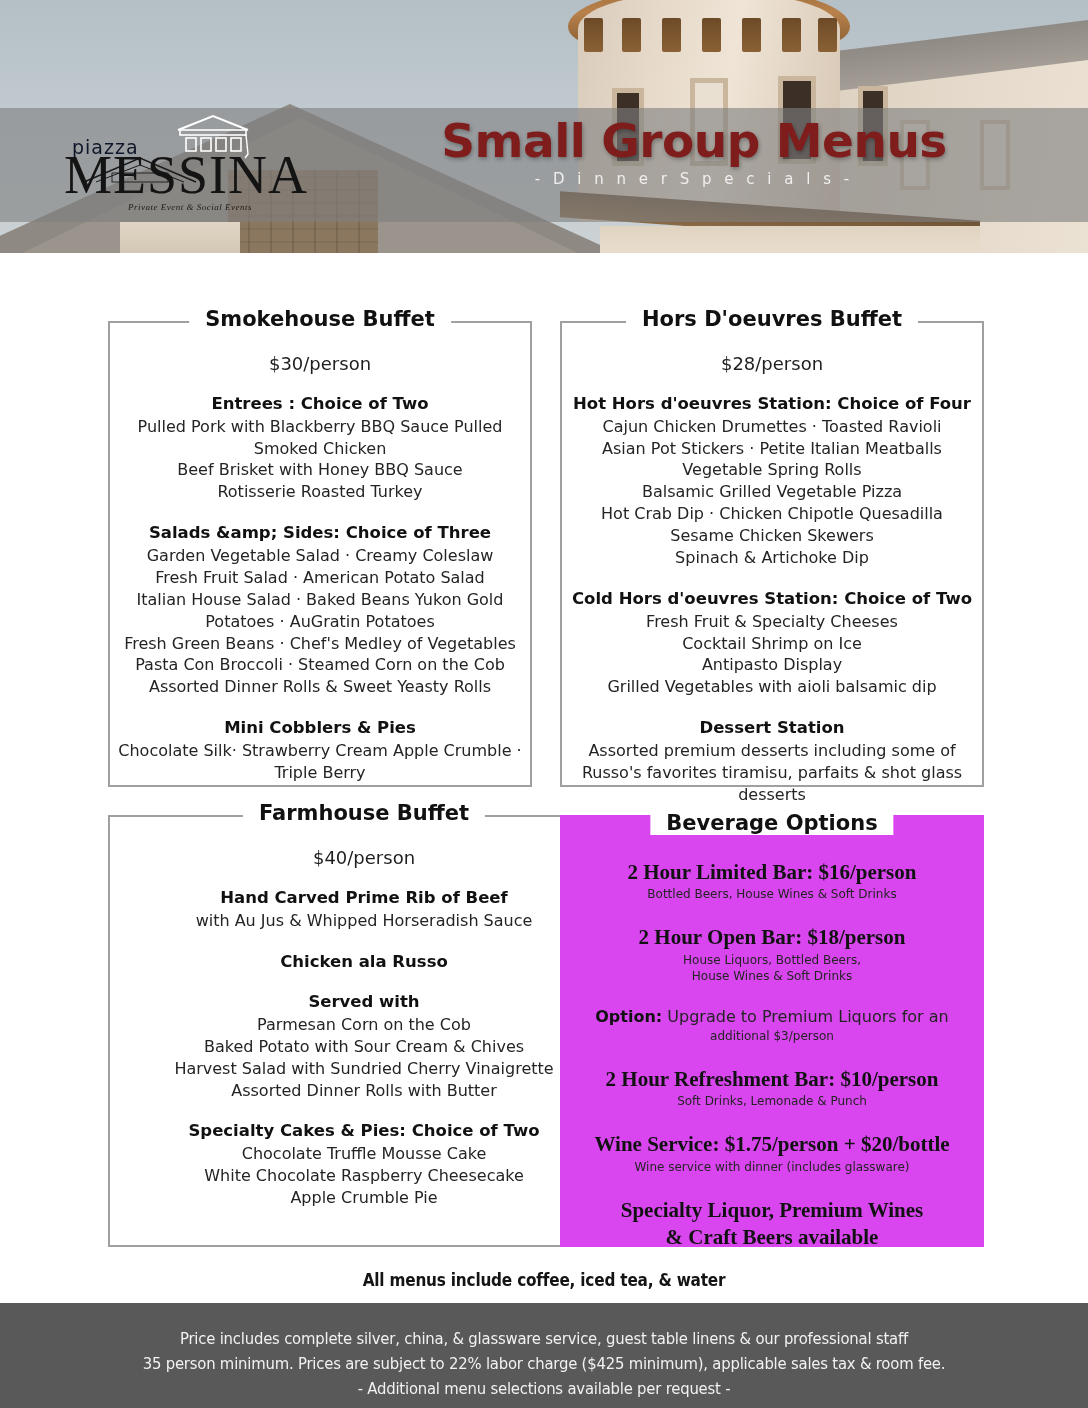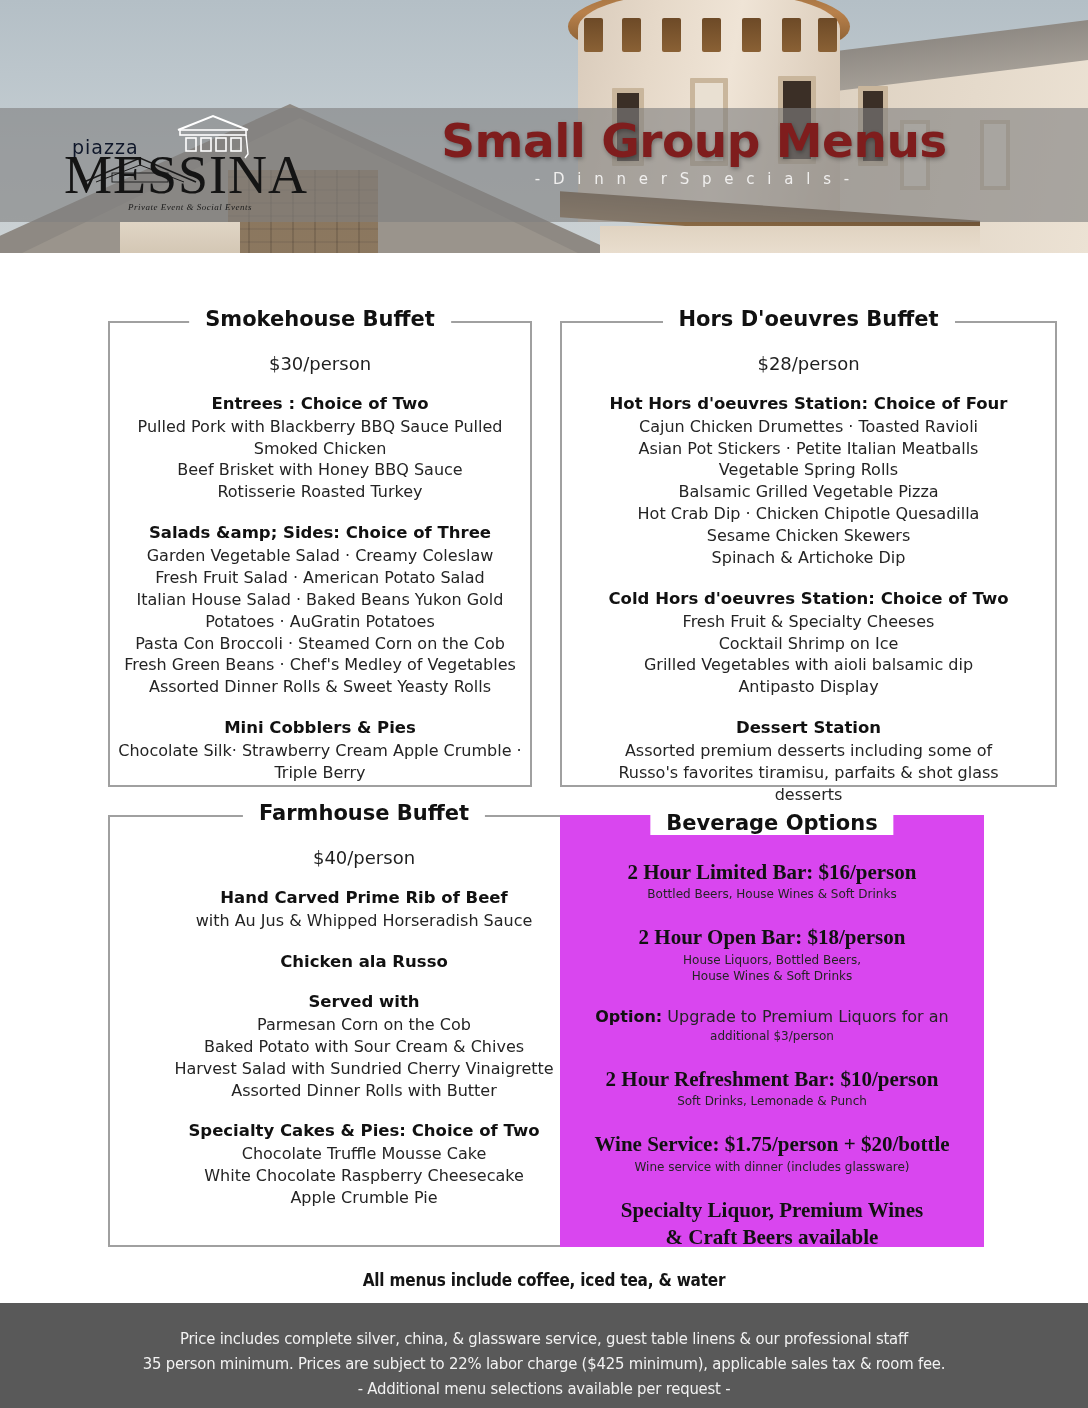--- a/index.html
+++ b/index.html
@@ -334,52 +334,52 @@
           <div class="section-line">Smoked Chicken</div>
           <div class="section-line">Beef Brisket with Honey BBQ Sauce</div>
           <div class="section-line">Rotisserie Roasted Turkey</div>
         </div>
         <div class="section">
           <div class="section-head">Salads &amp;amp; Sides: Choice of Three</div>
           <div class="section-line">Garden Vegetable Salad · Creamy Coleslaw</div>
           <div class="section-line">Fresh Fruit Salad · American Potato Salad</div>
           <div class="section-line">Italian House Salad · Baked Beans Yukon Gold</div>
           <div class="section-line">Potatoes · AuGratin Potatoes</div>
+          <div class="section-line">Fresh Green Beans · Chef's Medley of Vegetables</div>
           <div class="section-line">Pasta Con Broccoli · Steamed Corn on the Cob</div>
-          <div class="section-line">Fresh Green Beans · Chef's Medley of Vegetables</div>
           <div class="section-line">Assorted Dinner Rolls &amp; Sweet Yeasty Rolls</div>
         </div>
         <div class="section">
           <div class="section-head">Mini Cobblers &amp; Pies</div>
           <div class="section-line">Chocolate Silk· Strawberry Cream Apple Crumble ·</div>
           <div class="section-line">Triple Berry</div>
         </div>
       </div>
   </div>
 
-  <div class="panel" id="panel-hors" style="left:560px; top:68px; width:497px; height:466px;">
+  <div class="panel" id="panel-hors" style="left:560px; top:68px; width:424px; height:466px;">
     <div class="panel-title">Hors D'oeuvres Buffet</div>
     <div class="price">$28/person</div>
     <div class="sections">
         <div class="section">
           <div class="section-head">Hot Hors d'oeuvres Station: Choice of Four</div>
           <div class="section-line">Cajun Chicken Drumettes · Toasted Ravioli</div>
           <div class="section-line">Asian Pot Stickers · Petite Italian Meatballs</div>
           <div class="section-line">Vegetable Spring Rolls</div>
           <div class="section-line">Balsamic Grilled Vegetable Pizza</div>
           <div class="section-line">Hot Crab Dip · Chicken Chipotle Quesadilla</div>
           <div class="section-line">Sesame Chicken Skewers</div>
           <div class="section-line">Spinach &amp; Artichoke Dip</div>
         </div>
         <div class="section">
           <div class="section-head">Cold Hors d'oeuvres Station: Choice of Two</div>
           <div class="section-line">Fresh Fruit &amp; Specialty Cheeses</div>
           <div class="section-line">Cocktail Shrimp on Ice</div>
+          <div class="section-line">Antipasto Display</div>
           <div class="section-line">Grilled Vegetables with aioli balsamic dip</div>
-          <div class="section-line">Antipasto Display</div>
         </div>
         <div class="section">
           <div class="section-head">Dessert Station</div>
           <div class="section-line">Assorted premium desserts including some of</div>
           <div class="section-line">Russo's favorites tiramisu, parfaits &amp; shot glass</div>
           <div class="section-line">desserts</div>
         </div>
       </div>
   </div>
 

